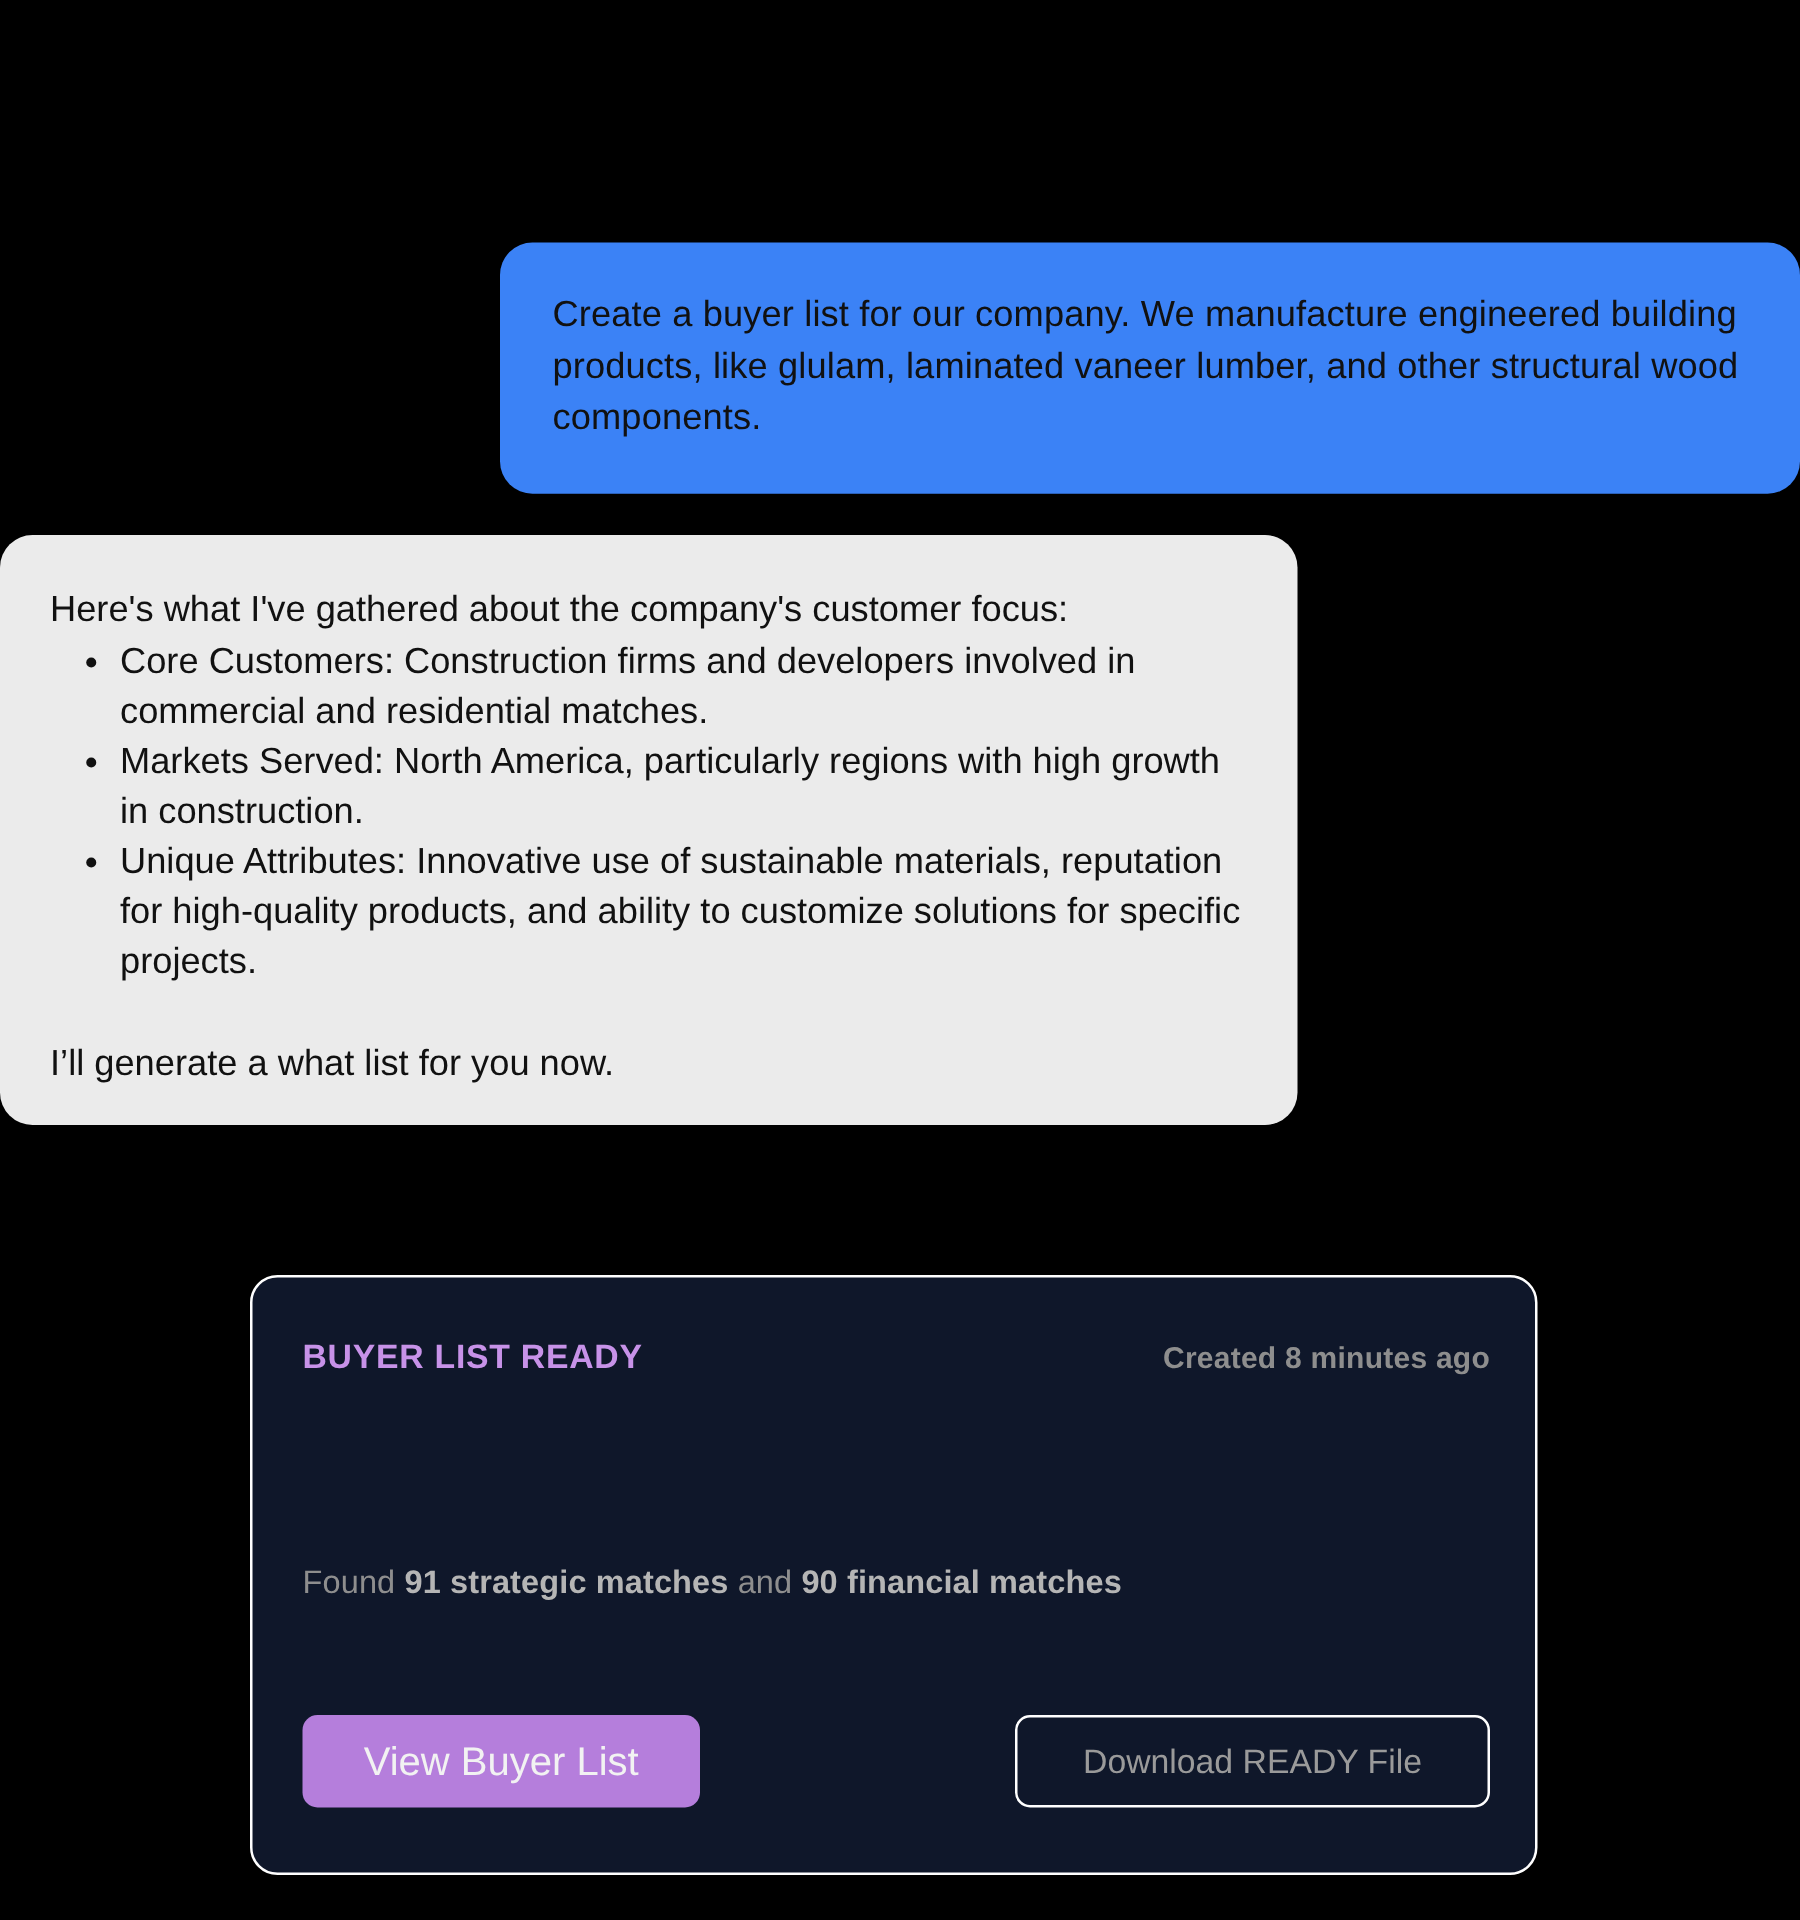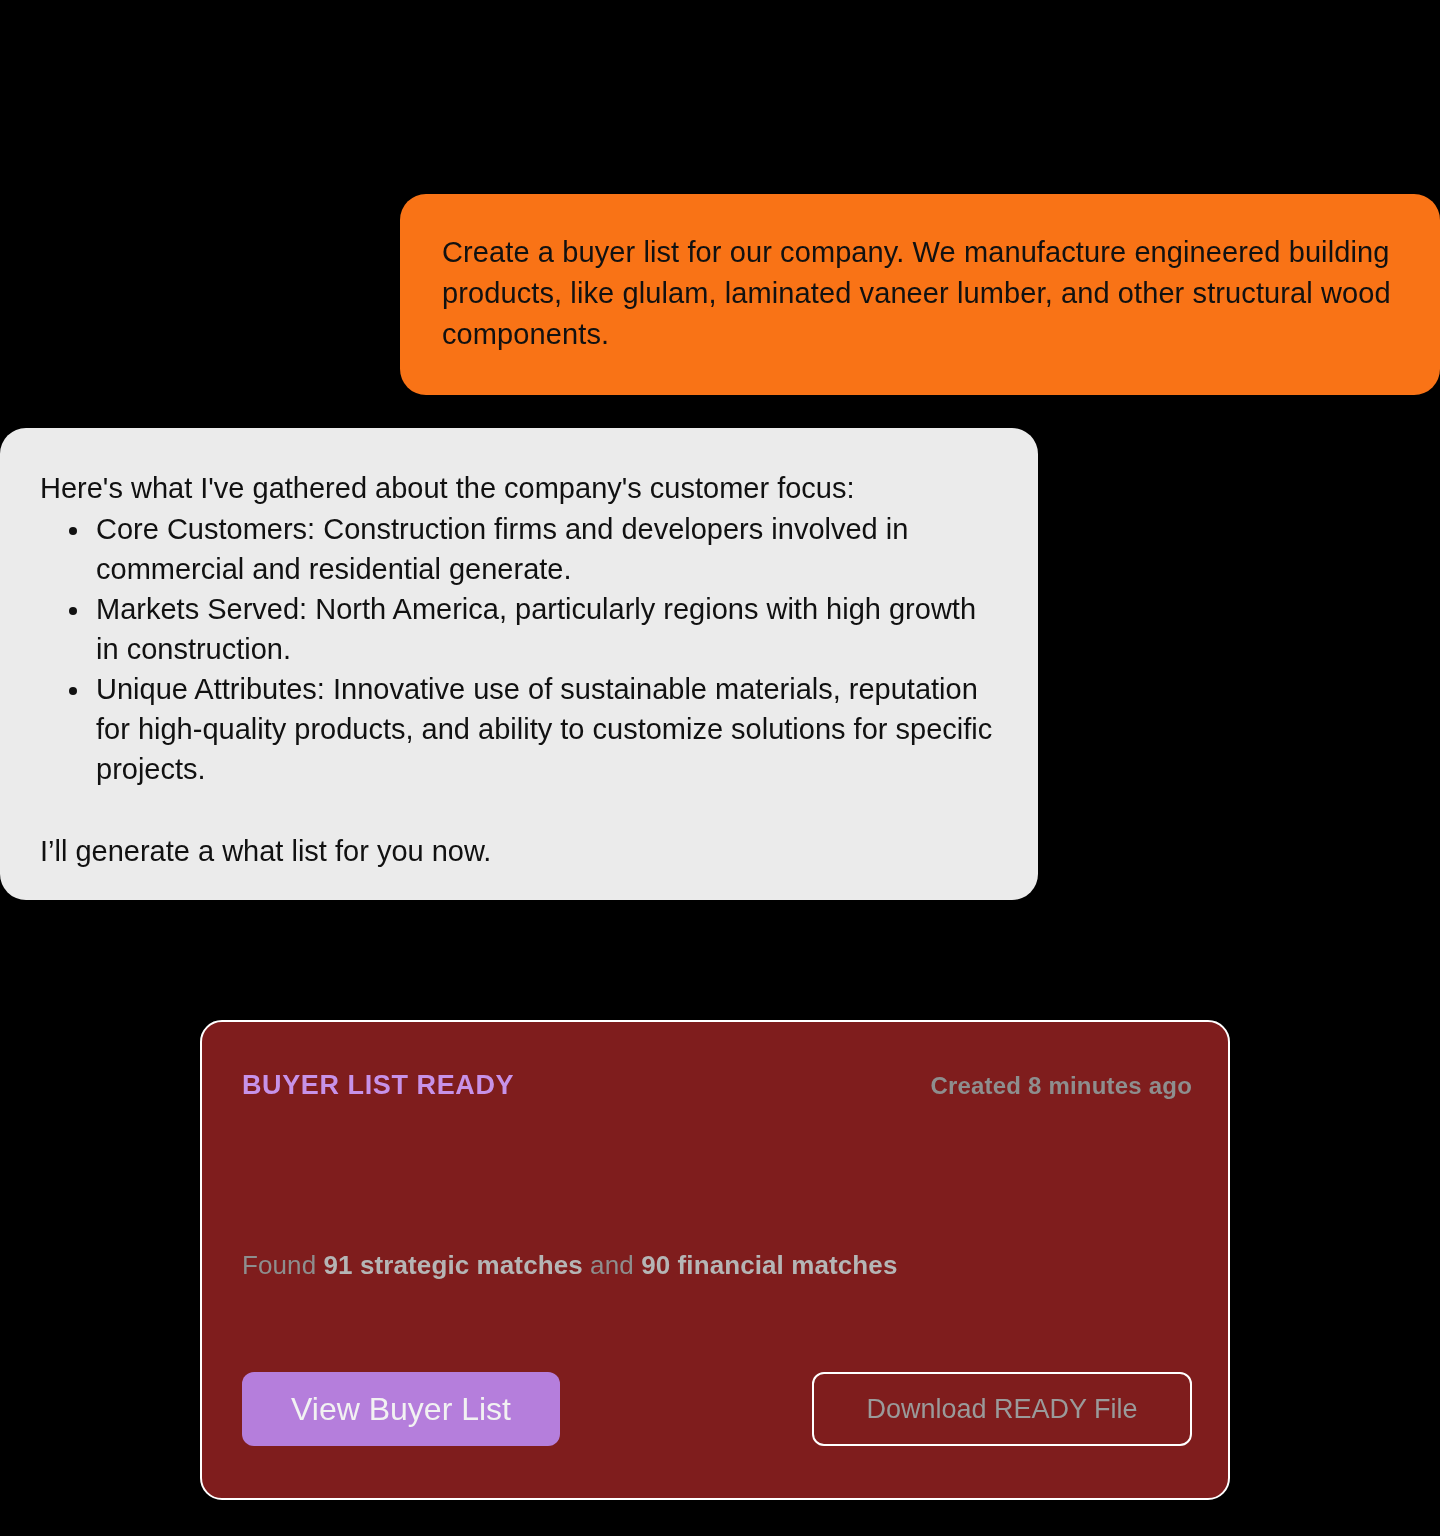--- a/index.html
+++ b/index.html
@@ -15,21 +15,21 @@
     overflow: hidden;
   }
 
   
   .user-bubble {
     position: absolute;
     left: 400px;
     top: 194px;
     width: 1040px;
     box-sizing: border-box;
-    background: #f97316;
+    background: #3b82f6;
     border-radius: 26px;
     padding: 38px 44px 40px 42px;
   }
   .user-bubble .text {
     font-size: 29px;
     line-height: 41px;
     color: #111111;
     letter-spacing: 0.1px;
   }
 
@@ -75,21 +75,21 @@
   
   .buyer-card {
     position: absolute;
     left: 200px;
     top: 1020px;
     width: 1030px;
     height: 480px;
     box-sizing: border-box;
     border: 2px solid #ffffff;
     border-radius: 22px;
-    background: #7f1d1d;
+    background: #0f172a;
   }
   .card-header {
     position: absolute;
     left: 40px;
     right: 36px;
     top: 48px;
     display: flex;
     align-items: baseline;
     justify-content: space-between;
   }
@@ -160,21 +160,21 @@
 </head>
 <body>
 
 <div class="user-bubble">
   <div class="text">Create a buyer list for our company. We manufacture engineered building products, like glulam, laminated vaneer lumber, and other structural wood components.</div>
 </div>
 
 <div class="assistant-bubble">
   <div class="intro">Here's what I've gathered about the company's customer focus:</div>
   <ul>
-    <li>Core Customers: Construction firms and developers involved in commercial and residential generate.</li>
+    <li>Core Customers: Construction firms and developers involved in commercial and residential matches.</li>
     <li>Markets Served: North America, particularly regions with high growth in construction.</li>
     <li>Unique Attributes: Innovative use of sustainable materials, reputation for high-quality products, and ability to customize solutions for specific projects.</li>
   </ul>
   <div class="outro">I’ll generate a what list for you now.</div>
 </div>
 
 <div class="buyer-card">
   <div class="card-header">
     <div class="card-title">BUYER LIST READY</div>
     <div class="card-timestamp">Created 8 minutes ago</div>

